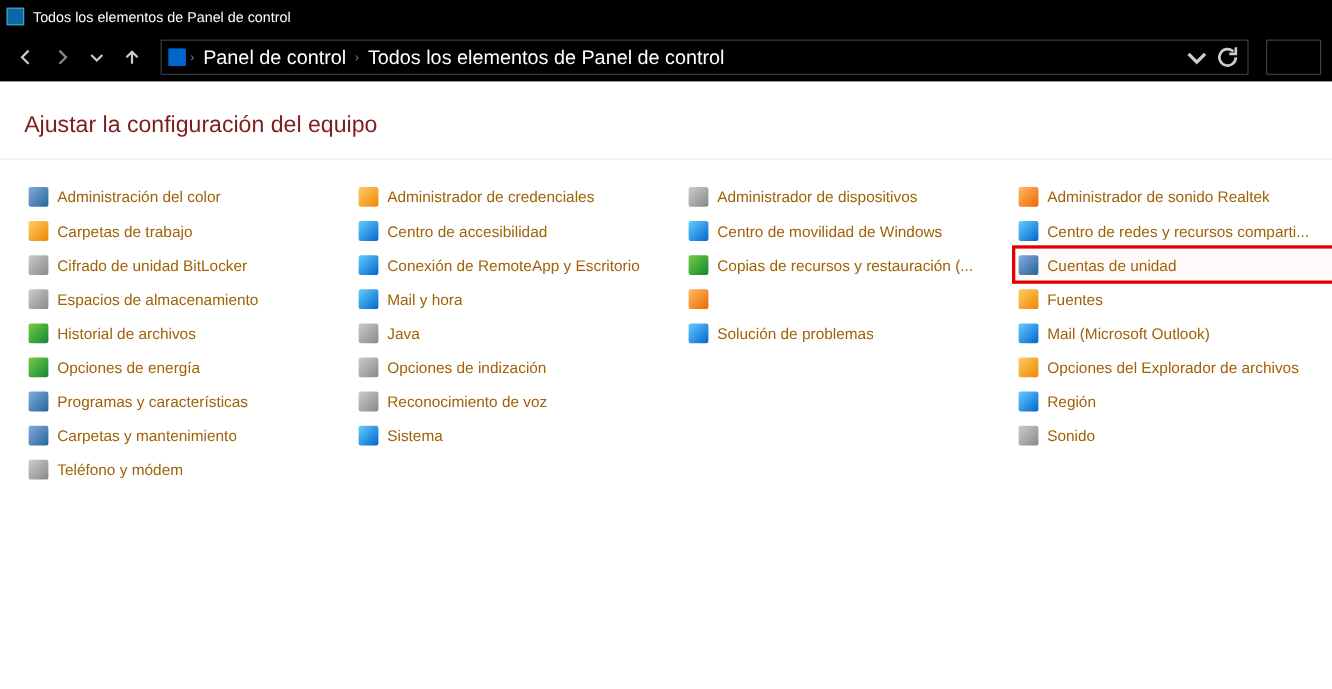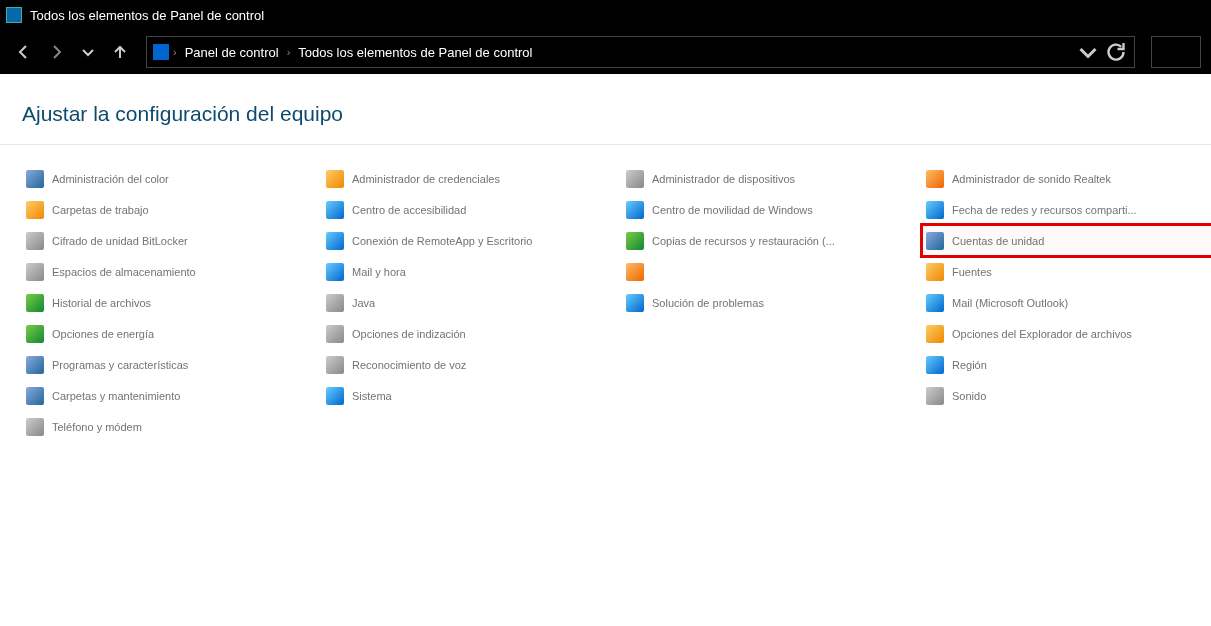--- a/index.html
+++ b/index.html
@@ -7,36 +7,36 @@
 
     .titlebar { background: #000; color: #fff; height: 30px; display: flex; align-items: center; padding: 0 6px; gap: 8px; }
     .titlebar .sys-icon { width: 16px; height: 16px; background: #0a68a8; border: 1px solid #4aa; display: inline-block; }
     .titlebar .title { font-size: 13px; }
 
     .navbar { background: #000; height: 44px; display: flex; align-items: center; padding: 0 10px; gap: 4px; }
     .nav-btn { width: 28px; height: 28px; display: flex; align-items: center; justify-content: center; color: #bbb; cursor: pointer; }
     .nav-btn svg { width: 16px; height: 16px; }
     .addr-wrap { flex: 1; display: flex; align-items: center; background: #000; border: 1px solid #444; height: 32px; margin: 0 8px; padding: 0 6px; gap: 4px; }
     .addr-wrap .cp-icon { width: 16px; height: 16px; background: #06c; display: inline-block; }
-    .addr-seg { color: #fff; font-size: 13px; padding: 2px 4px; cursor: pointer; }
+    .addr-seg { color: #fff; font-size: 18px; padding: 2px 4px; cursor: pointer; }
     .addr-sep { color: #888; font-size: 11px; }
     .addr-tail { flex: 1; }
     .addr-ctl { width: 24px; height: 24px; display: flex; align-items: center; justify-content: center; color: #bbb; cursor: pointer; }
     .search-stub { width: 50px; height: 32px; border: 1px solid #444; margin-left: 4px; }
 
     .content { padding: 28px 22px 0 22px; }
-    .heading { color: #0c4a6e; font-size: 21px; font-weight: 400; margin-bottom: 18px; }
+    .heading { color: #7f1d1d; font-size: 21px; font-weight: 400; margin-bottom: 18px; }
     .divider { border: none; border-top: 1px solid #e6e6e6; margin: 0 -22px 0 -22px; }
 
     .grid { display: grid; grid-template-columns: repeat(4, 300px); column-gap: 0; padding: 18px 0 0 0; }
     .col { display: flex; flex-direction: column; }
     .item { display: flex; align-items: center; gap: 8px; height: 31px; padding: 0 4px; cursor: pointer; }
     .item.highlight { outline: 3px solid #e30000; outline-offset: -1px; background: rgba(255,0,0,0.02); }
     .item .ic { width: 18px; height: 18px; flex-shrink: 0; display: inline-block; border-radius: 2px; }
-    .item .label { color: #737373; font-size: 11px; white-space: nowrap; overflow: hidden; text-overflow: ellipsis; }
+    .item .label { color: #a16207; font-size: 14px; white-space: nowrap; overflow: hidden; text-overflow: ellipsis; }
 
     
     .ic-generic { background: linear-gradient(135deg,#8ad,#269); }
     .ic-folder  { background: linear-gradient(135deg,#fc6,#e80); }
     .ic-green   { background: linear-gradient(135deg,#7c4,#183); }
     .ic-blue    { background: linear-gradient(135deg,#6cf,#06c); }
     .ic-gray    { background: linear-gradient(135deg,#ccc,#888); }
     .ic-red     { background: linear-gradient(135deg,#f66,#c00); }
     .ic-orange  { background: linear-gradient(135deg,#fb6,#e60); }
   </style>
@@ -189,21 +189,21 @@
           <span class="label">Solución de problemas</span>
         </div>
       </div>
       <div class="col">
         <div class="item">
           <span class="ic ic-orange"></span>
           <span class="label">Administrador de sonido Realtek</span>
         </div>
         <div class="item">
           <span class="ic ic-blue"></span>
-          <span class="label">Fecha de redes y recursos comparti...</span>
+          <span class="label">Centro de redes y recursos comparti...</span>
         </div>
         <div class="item highlight">
           <span class="ic ic-generic"></span>
           <span class="label">Cuentas de unidad</span>
         </div>
         <div class="item">
           <span class="ic ic-folder"></span>
           <span class="label">Fuentes</span>
         </div>
         <div class="item">

